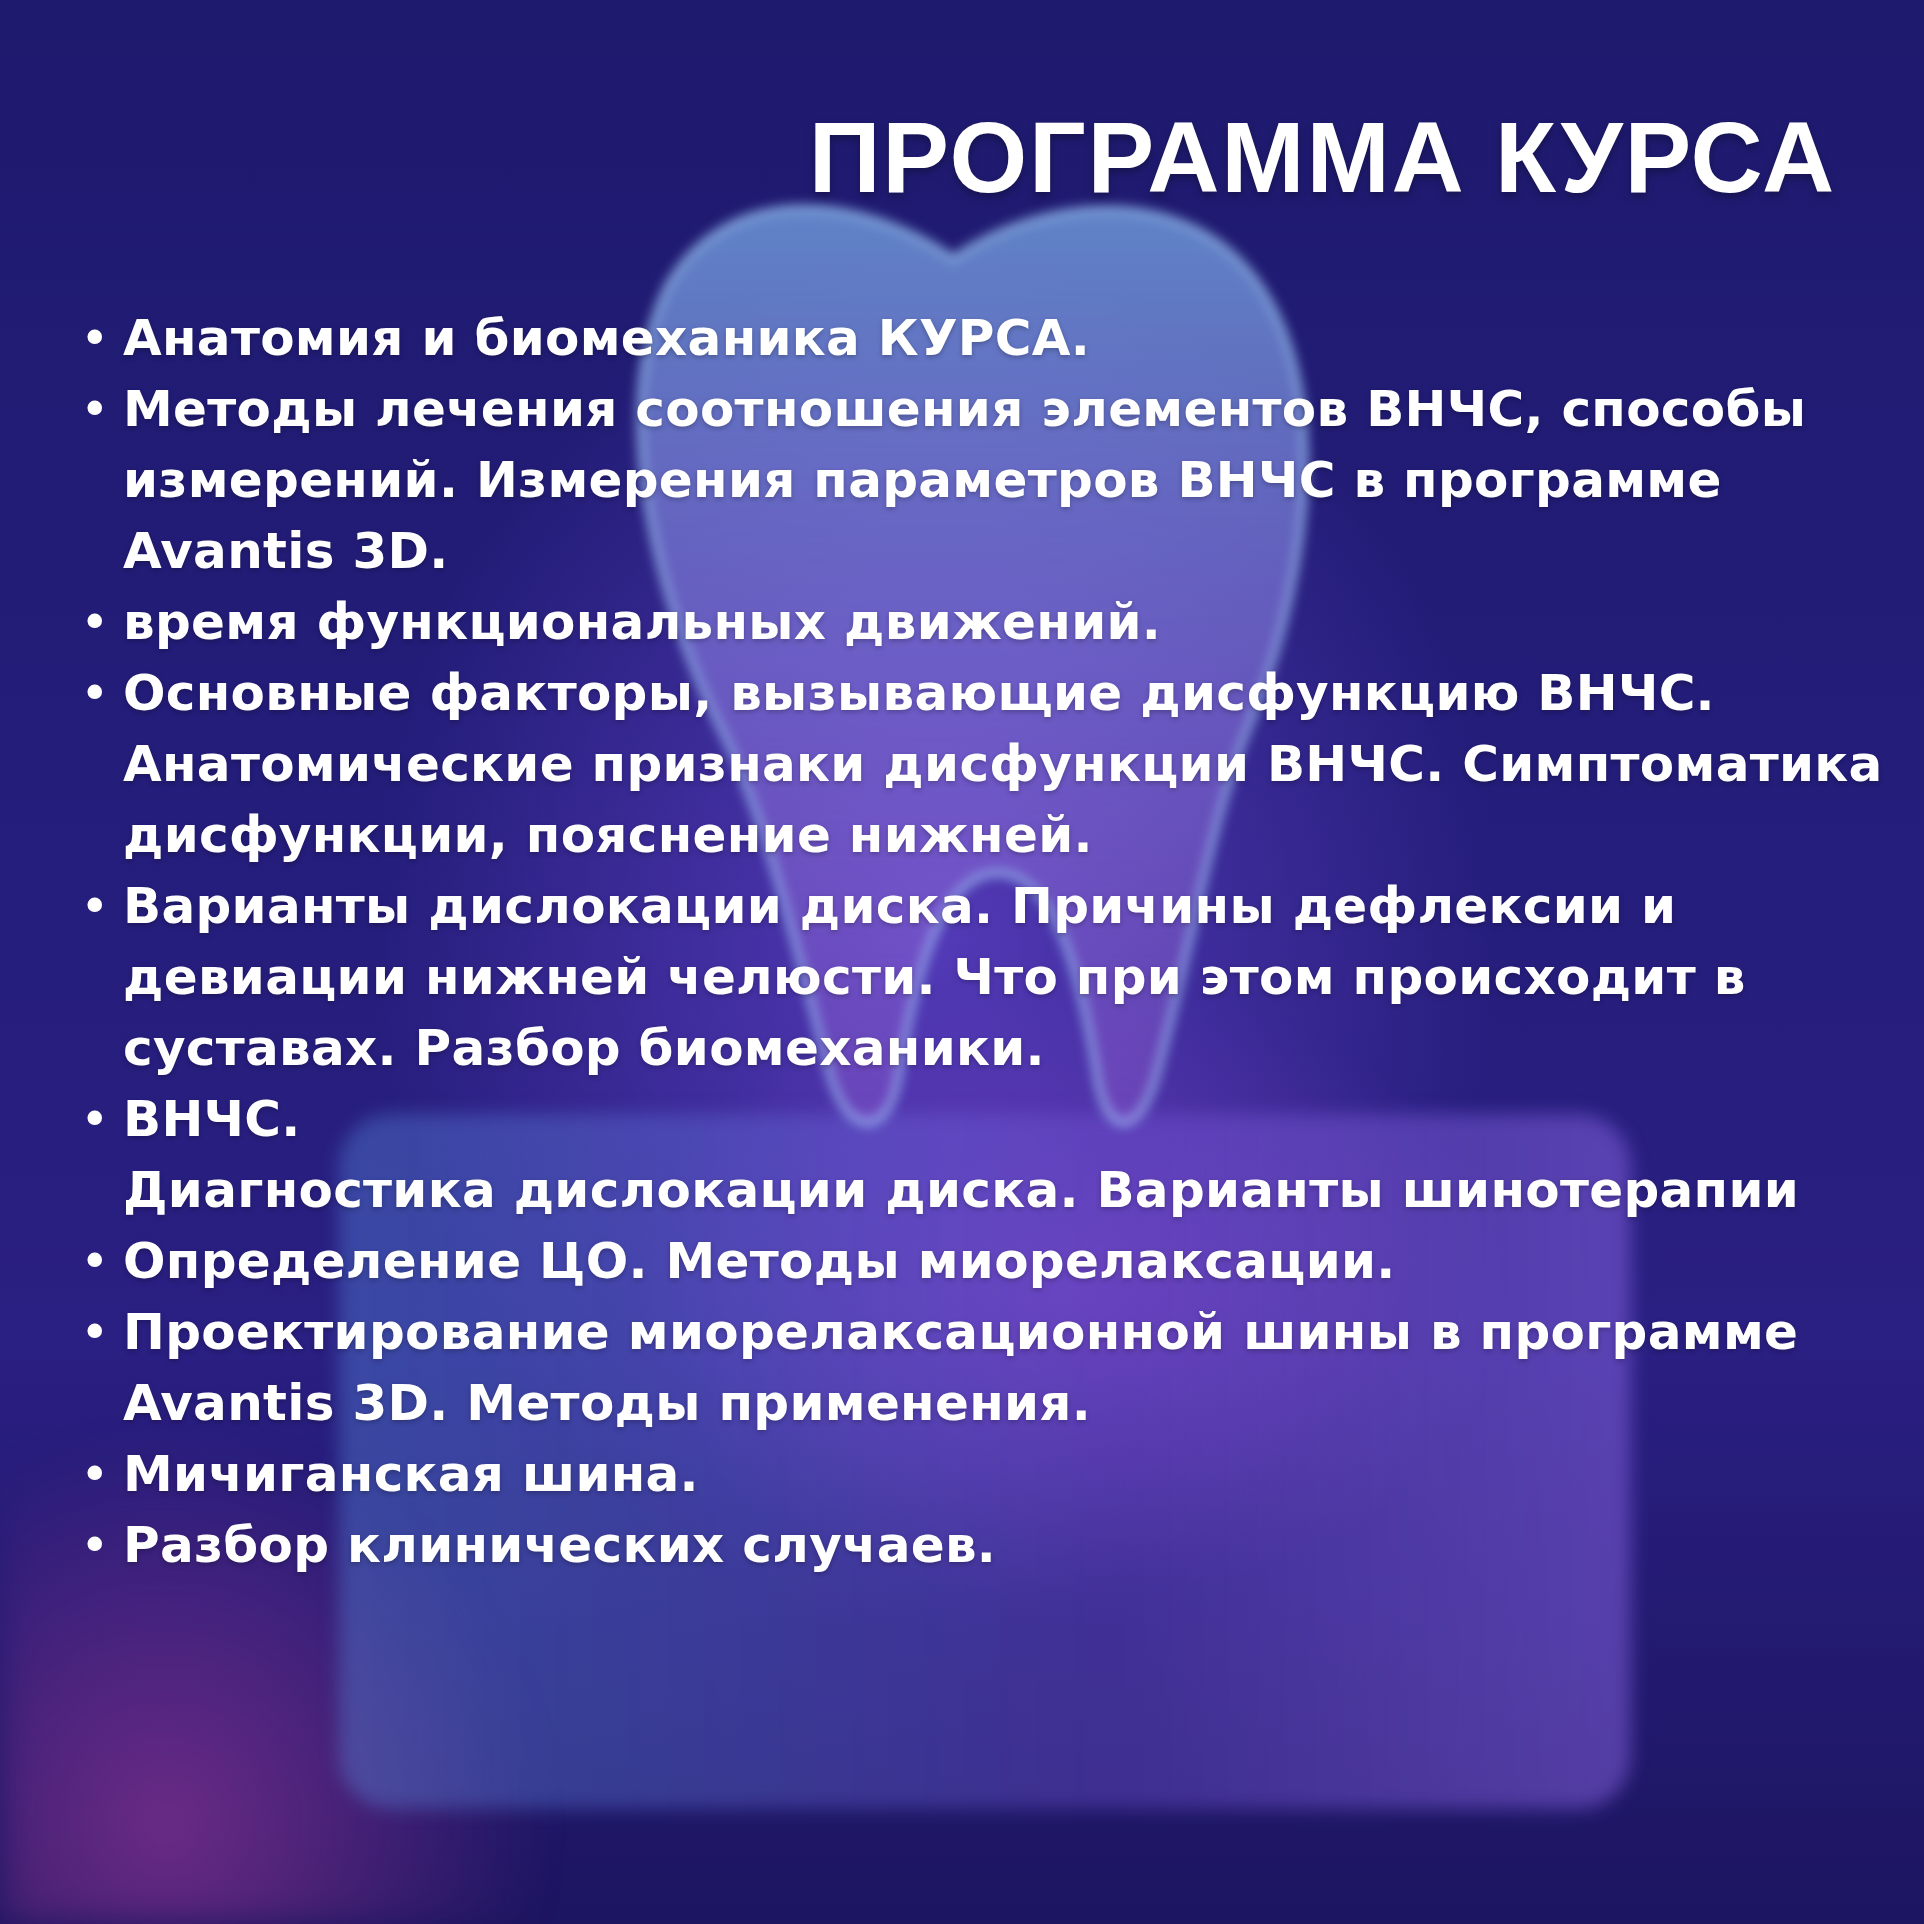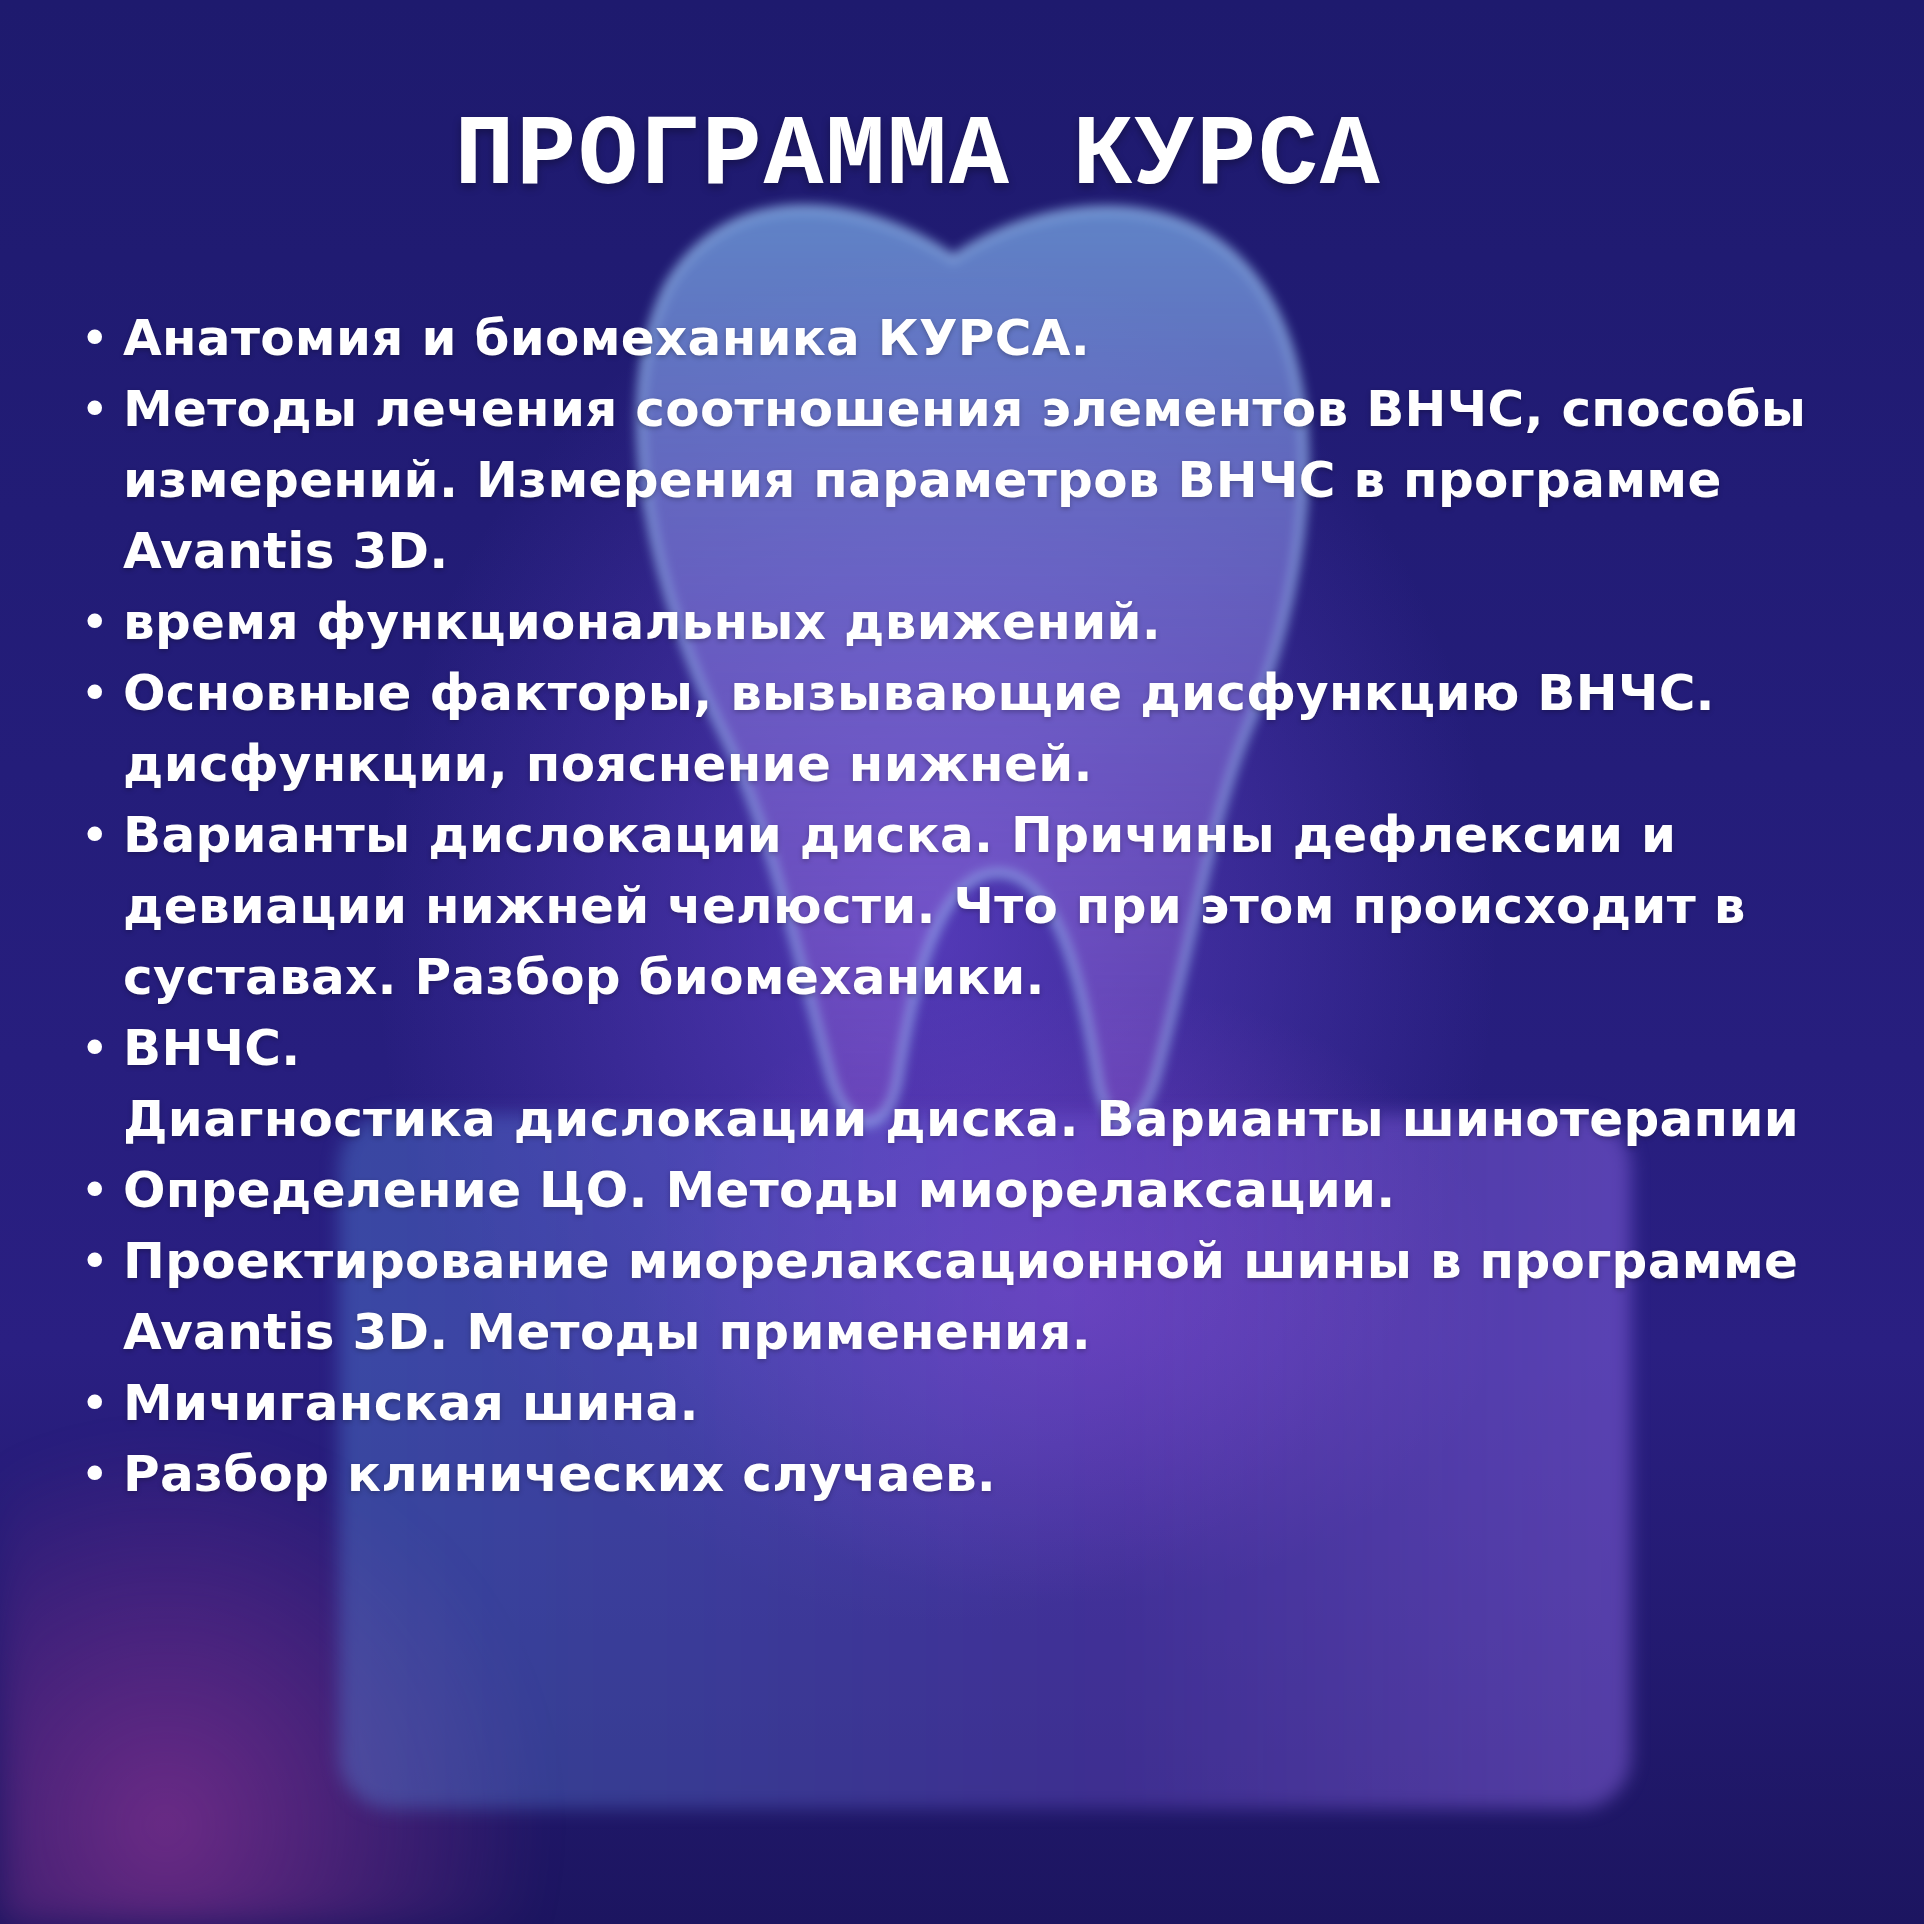--- a/index.html
+++ b/index.html
@@ -26,22 +26,22 @@
     filter: blur(18px);
   }
   .block {
     position: absolute; left: 339px; top: 1114px; width: 1292px; height: 695px;
     border-radius: 53px;
     background: linear-gradient(90deg, rgba(90,150,230,0.35), rgba(120,90,220,0.35) 60%, rgba(150,110,240,0.45));
     filter: blur(9px);
   }
   .title {
     position: absolute; left: 0; width: 1836px; top: 100px;
-    text-align: center; color: #ffffff;
-    font-family: Liberation Mono, monospace; font-weight: bold;
+    text-align: right; color: #ffffff;
+    font-family: Liberation Sans, sans-serif; font-weight: bold;
     font-size: 100px; letter-spacing: 1.8px;
     text-shadow: 0 3.6px 9px rgba(0,0,0,0.3);
   }
   .list {
     position: absolute; left: 80px; top: 303px; width: 1818px;
     margin: 0; padding: 0; list-style: none; color: #ffffff;
   }
   .item { position: relative; padding-left: 43px; }
   .bullet {
     position: absolute; left: 0; top: 0; font-size: 50px; line-height: 71px;
@@ -93,20 +93,21 @@
     <li class="item">
       <span class="bullet">•</span>
       <span class="text">
         <span class="line">время функциональных движений.</span>
       </span>
     </li>
     <li class="item">
       <span class="bullet">•</span>
       <span class="text">
         <span class="line">Основные факторы, вызывающие дисфункцию ВНЧС.</span>
+        <span class="line">Анатомические признаки дисфункции ВНЧС. Симптоматика</span>
         <span class="line">дисфункции, пояснение нижней.</span>
       </span>
     </li>
     <li class="item">
       <span class="bullet">•</span>
       <span class="text">
         <span class="line">Варианты дислокации диска. Причины дефлексии и</span>
         <span class="line">девиации нижней челюсти. Что при этом происходит в</span>
         <span class="line">суставах. Разбор биомеханики.</span>
       </span>

